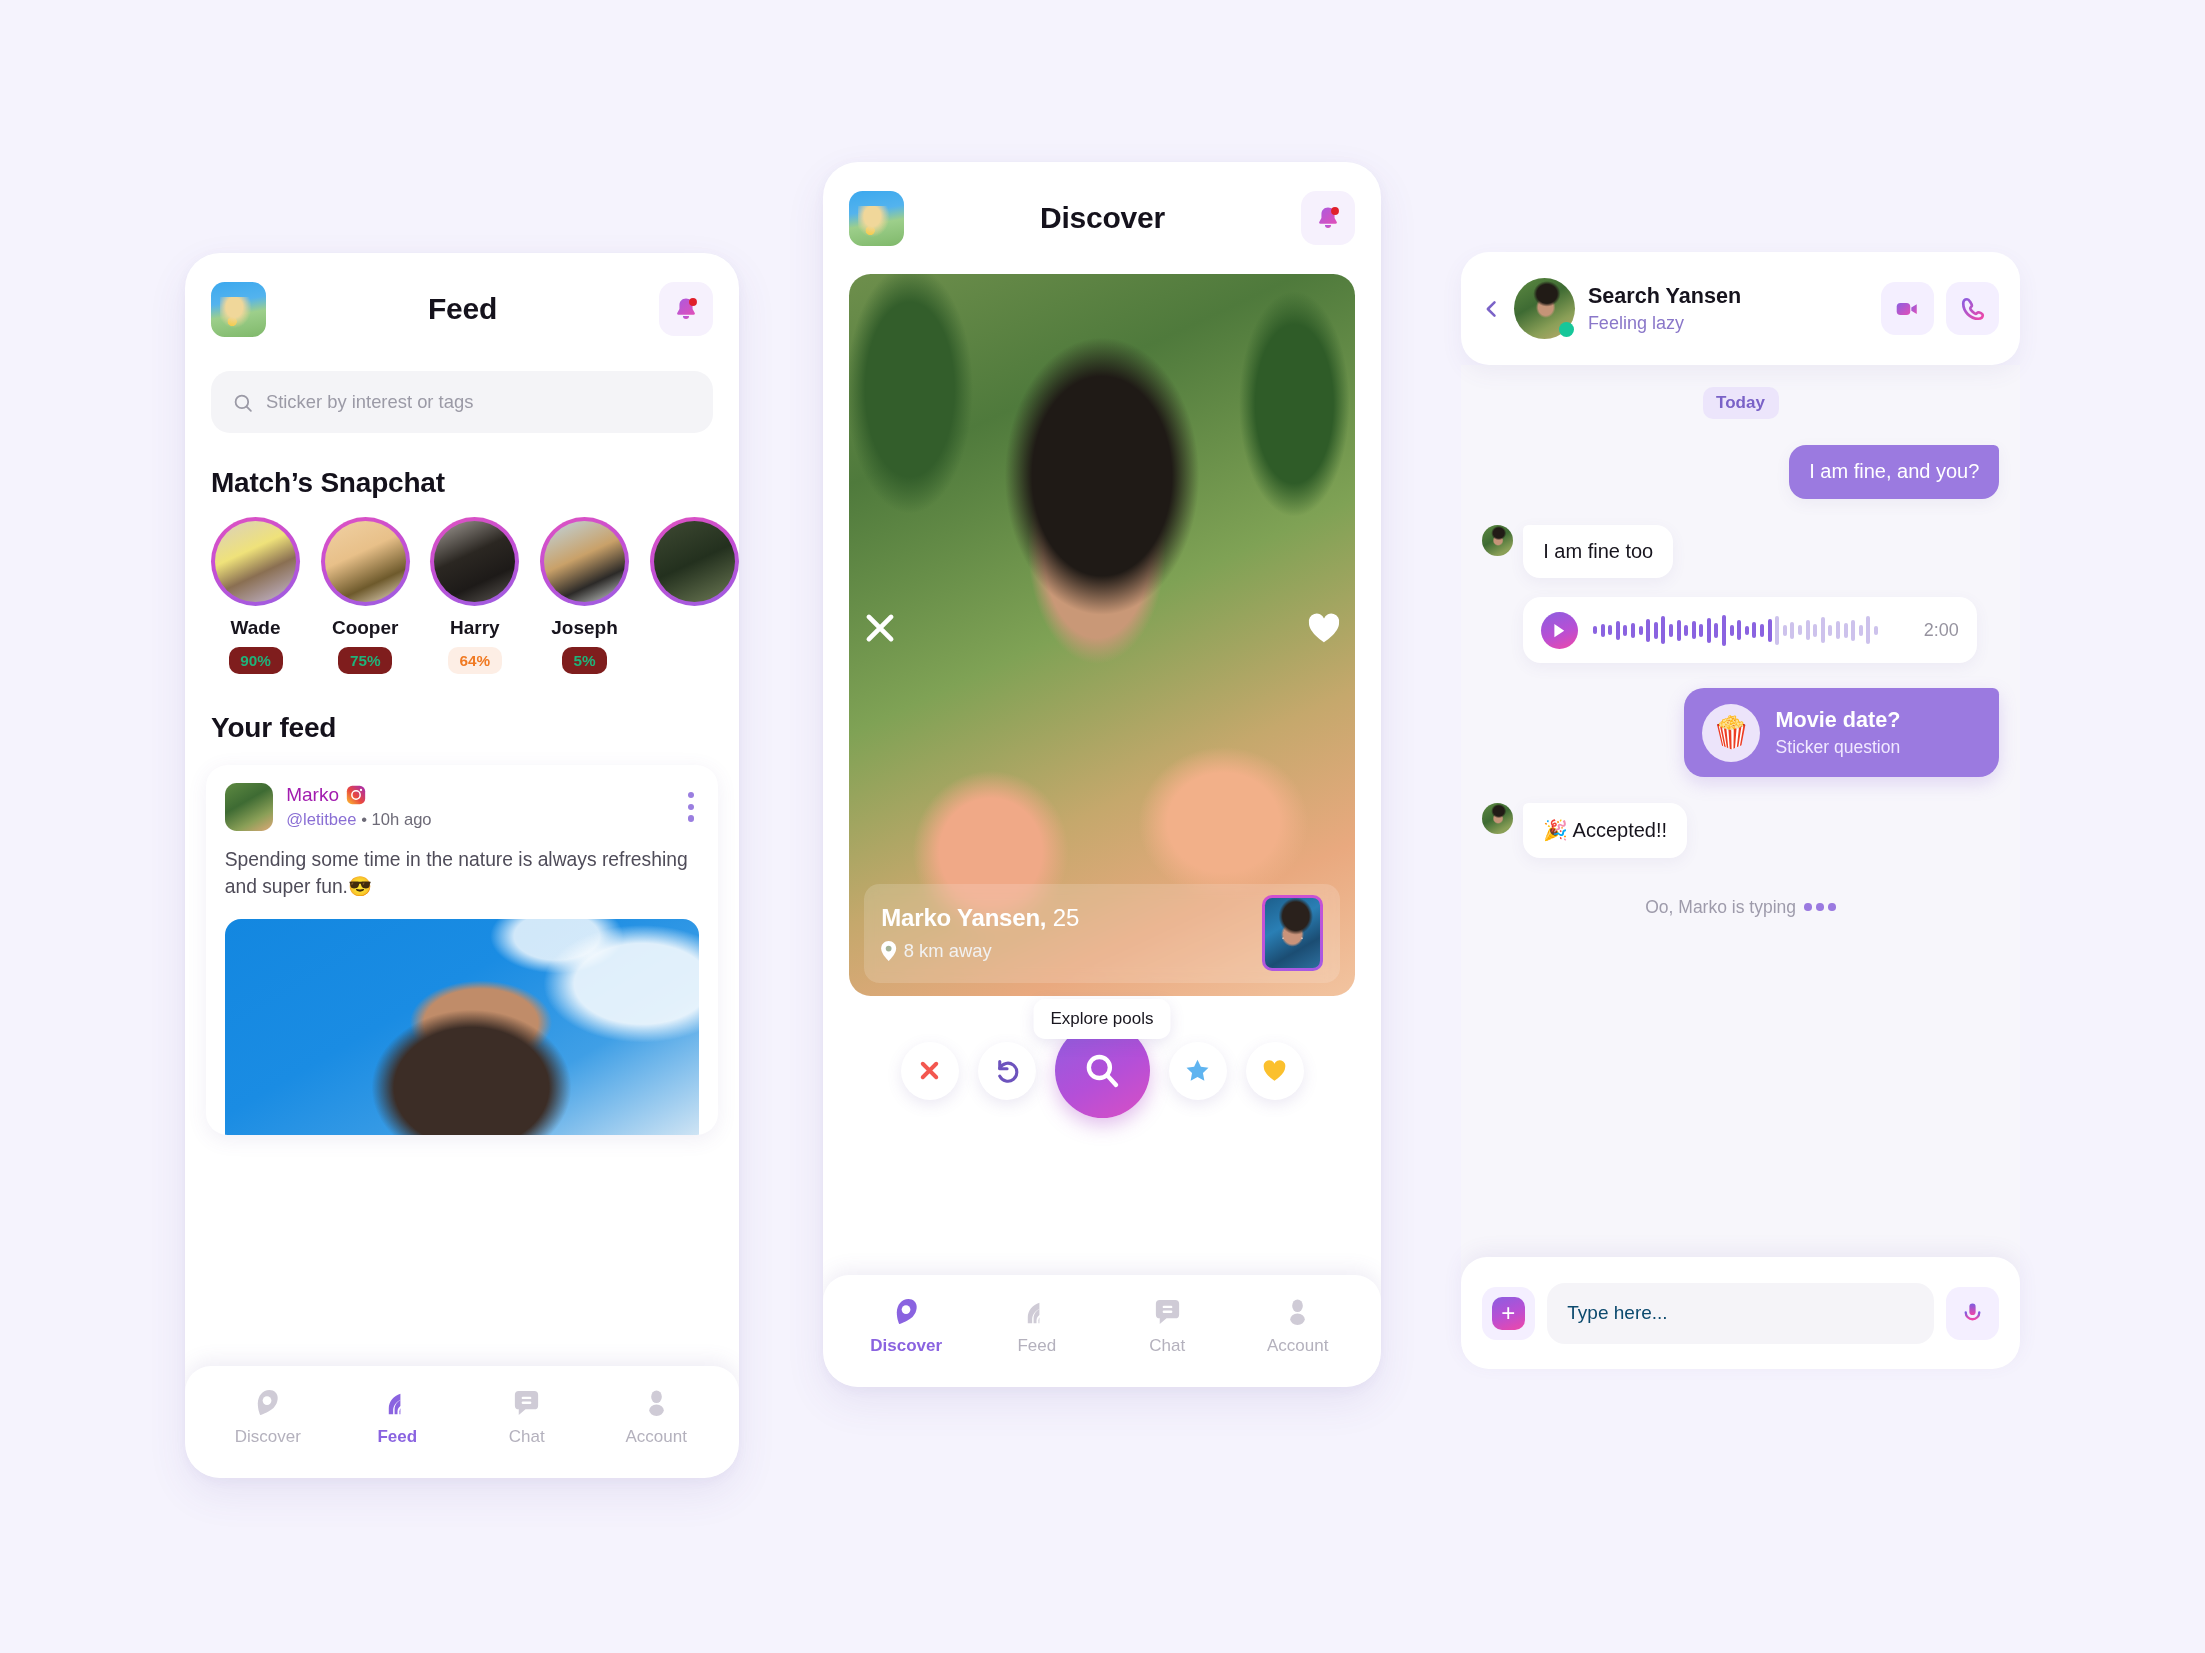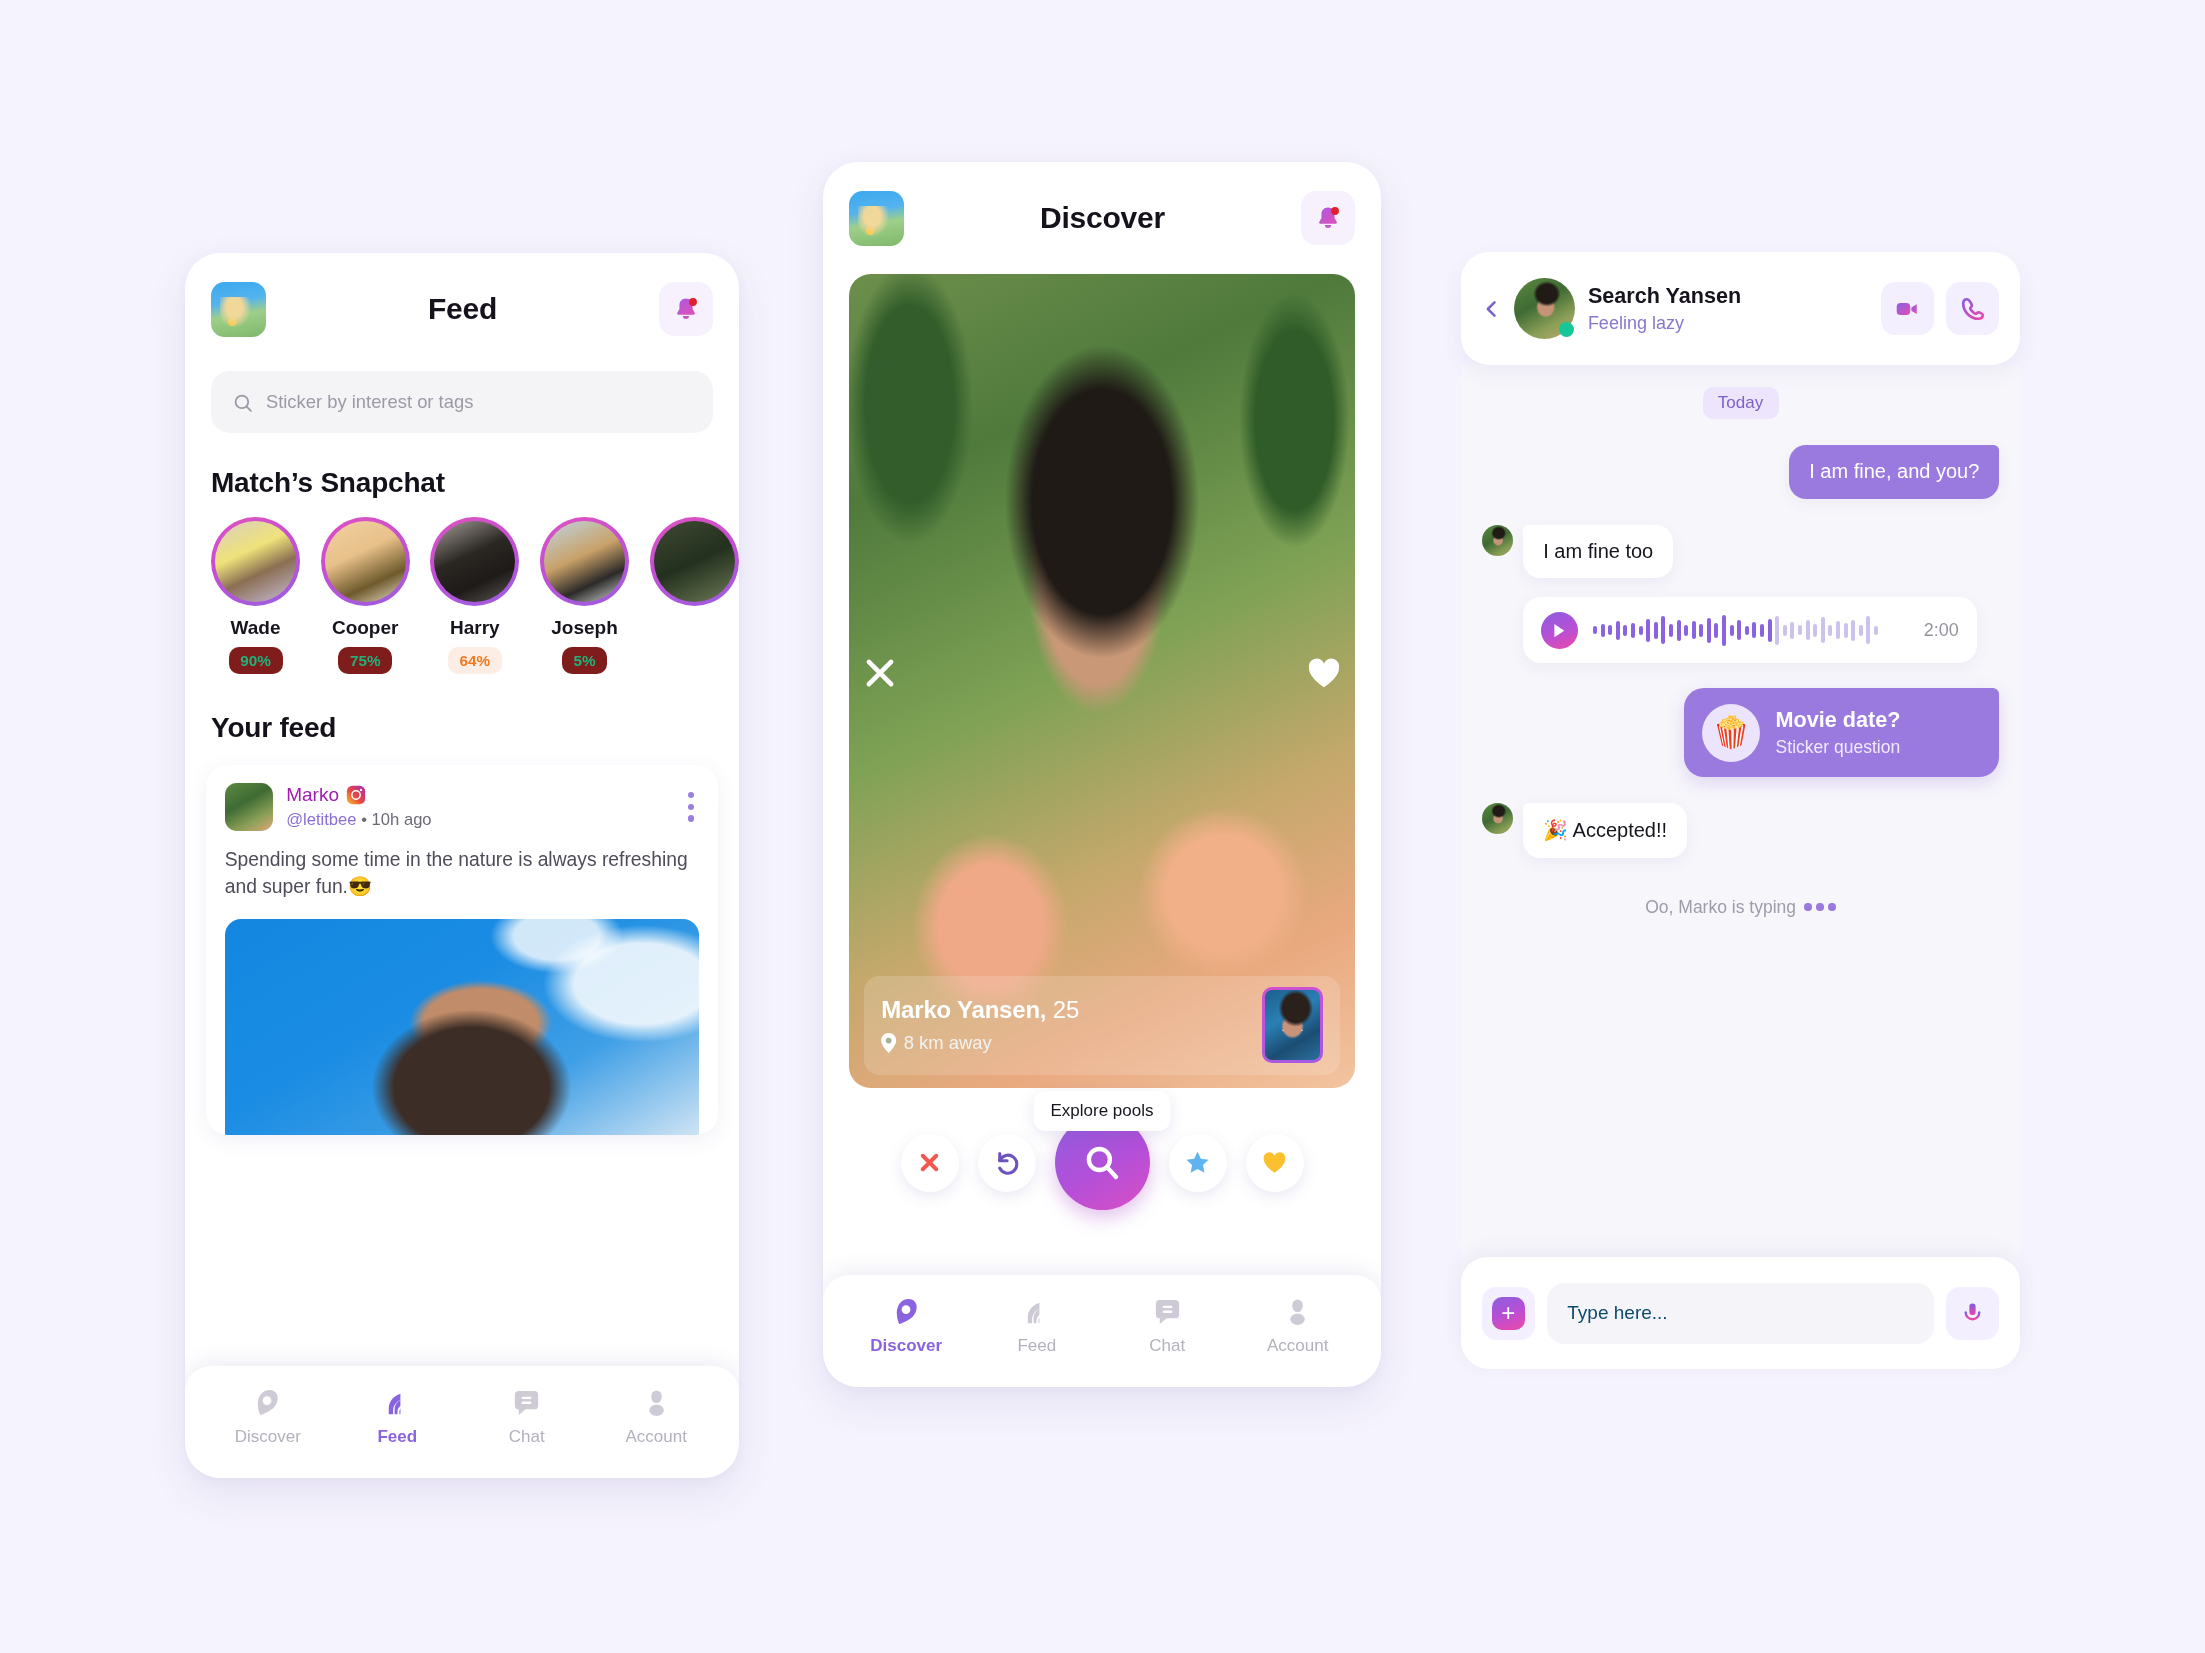--- a/index.html
+++ b/index.html
@@ -105,21 +105,21 @@
   .nav-item { display:flex; flex-direction:column; align-items:center; gap: 9px; width: 103px;}
   .nav-ico { width: 31px; height: 31px; display:block;}
   .nav-lbl { font-size: 17px; color:#b4b1bd; }
   .nav-item.active .nav-lbl { color:#8a63e0; font-weight:600;}
 
   
   #phone-discover { left: 823px; top: 162px; width: 558px; height: 1225px; }
   .disc-hdr { display:flex; align-items:center; padding: 0 26px; height: 112px; }
 
   .swipe-card {
-    position: relative; margin: 0 26px; height: 814px; border-radius: 21.6px; overflow:hidden;
+    position: relative; margin: 0 26px; height: 722px; border-radius: 21.6px; overflow:hidden;
     background: linear-gradient(155deg,#6e8f4c 0%, #4f7a3c 22%, #7fa255 48%, #c5a86c 68%, #e9a97f 84%, #f2c4a0 100%);
   }
   .swipe-card::before{
     content:""; position:absolute; inset:0;
     background:
       radial-gradient(ellipse 30% 30% at 50% 28%, #1f1a16 0 46%, rgba(31,26,22,0) 64%),
       radial-gradient(ellipse 17% 20% at 49% 38%, #c99877 0 62%, rgba(201,152,119,0) 80%),
       radial-gradient(ellipse 22% 16% at 28% 80%, #f0a987 0 46%, rgba(240,169,135,0) 70%),
       radial-gradient(ellipse 24% 15% at 74% 76%, #f2b089 0 46%, rgba(242,176,137,0) 70%),
       radial-gradient(ellipse 14% 20% at 88% 18%, #2f5c28 0 55%, rgba(47,92,40,0) 78%),
@@ -208,21 +208,21 @@
   .chat-status { margin-top: 4.5px; font-size: 18px; color:#8a77c9; }
   .hdr-ico-btn { width: 53px; height: 53px; border-radius: 14.4px; background:#f4efff; display:flex;align-items:center;justify-content:center; flex:0 0 auto;}
   .hdr-ico-btn svg { width: 26px; height: 26px; }
 
   .chat-body {
     position:absolute; left:0; top: 113px; width:100%; bottom: 0;
     background:#f7f6fb; border-radius: 0 0 28px 28px; padding: 21.6px 20.7px 0;
   }
   .day-chip {
     width: 76px; margin: 0 auto; text-align:center; background:#ece5fb; color:#7a62c7;
-    border-radius: 10px; padding: 6.3px 0; font-size: 17px; font-weight: 400;
+    border-radius: 10px; padding: 6.3px 0; font-size: 17px; font-weight: 700;
   }
   .msg-row { display:flex; align-items:flex-start; gap: 10px; margin-top: 26px; }
   .msg-row.me { justify-content: flex-end; }
   .m-av { width: 31.5px; height: 31.5px; border-radius:50%; flex:0 0 auto; overflow:hidden;
           background: linear-gradient(150deg,#5e8a42 0%, #3e6b33 45%, #8a9f57 80%);}
   .m-av::after{content:""; display:block; width:100%;height:100%;
     background: radial-gradient(ellipse 34% 32% at 54% 26%, #211b16 0 52%, rgba(33,27,22,0) 72%),
                 radial-gradient(ellipse 22% 22% at 52% 50%, #c59478 0 60%, rgba(197,148,120,0) 80%);}
   .bubble {
     background:#fff; border-radius: 17px; padding: 15.3px 20px; font-size: 20px; color:#17141d;

